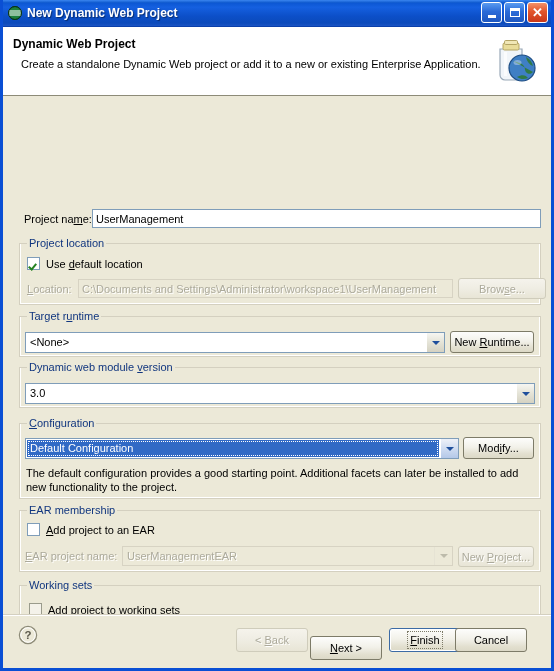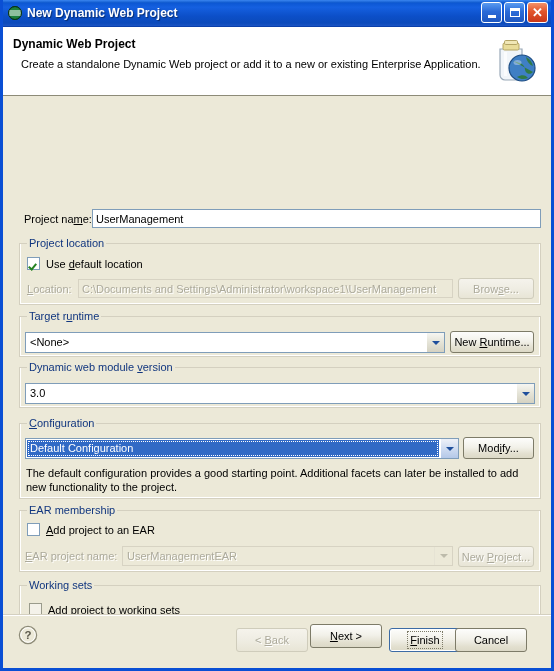--- a/index.html
+++ b/index.html
@@ -371,21 +371,21 @@
     <div class="cbrow" style="left:24px; top:161px;">
       <span class="cbox checked"></span>
       <span class="lbl">
         <span>Use </span><u>d</u><span>efault location</span>
       </span>
     </div>
     <div class="lbl dim" style="position:absolute; left:24px; top:187px;">
       <span></span><u>L</u><span>ocation:</span>
     </div>
     <div class="tfield disabled" style="left:75px; top:183px; width:375px; height:19px;">C:\Documents and Settings\Administrator\workspace1\UserManagement</div>
-    <div class="btn disabled" style="left:455px; top:182px; width:76px; height:21px;">
+    <div class="btn disabled" style="left:455px; top:182px; width:88px; height:21px;">
       <span class="btnlbl">
         <span>Brow</span><u>s</u><span>e...</span>
       </span>
     </div>
 
     <div class="group" style="left:16px; top:220px; width:522px; height:41px;">
       <div class="group-inner-hi"></div>
       <div class="group-title">
         <span>Target r</span><u>u</u><span>ntime</span>
       </div>
@@ -490,21 +490,21 @@
           <circle cx="10" cy="10" r="8.6" fill="#ece9d8" stroke="#8d8b78" stroke-width="1.3"></circle>
           <circle cx="10" cy="10" r="7.2" fill="none" stroke="#ffffff" stroke-width="1"></circle>
           <text x="10" y="14.4" text-anchor="middle" font-family="Liberation Sans, sans-serif" font-size="11.5" font-weight="bold" fill="#5c5a4c">?</text>
         </svg>
       </div>
       <div class="btn disabled" style="left:233px; top:13px; width:72px; height:24px;">
         <span class="btnlbl">
           <span>&lt; </span><u>B</u><span>ack</span>
         </span>
       </div>
-      <div class="btn" style="left:307px; top:9px; width:72px; height:24px;">
+      <div class="btn" style="left:307px; top:21px; width:72px; height:24px;">
         <span class="btnlbl">
           <span></span><u>N</u><span>ext &gt;</span>
         </span>
       </div>
       <div class="btn default" style="left:386px; top:13px; width:72px; height:24px;">
         <span class="btnlbl">
           <span></span><u>F</u><span>inish</span>
         </span>
       </div>
       <div class="btn" style="left:452px; top:13px; width:72px; height:24px;">

